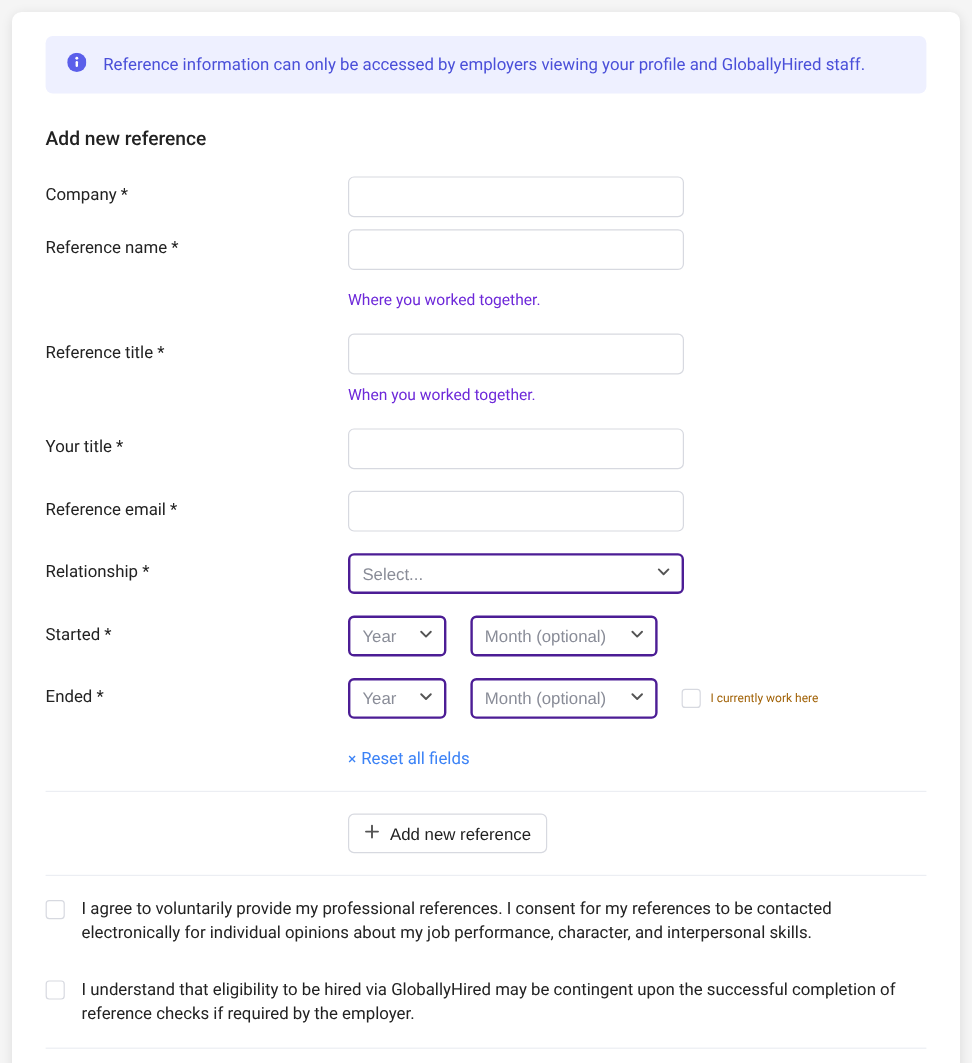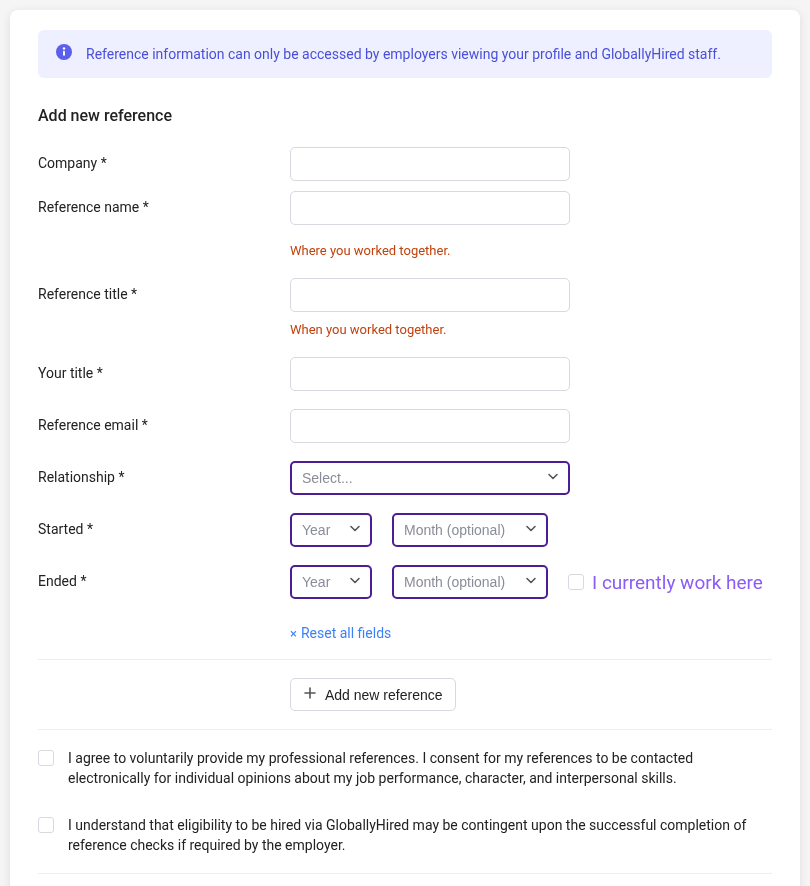--- a/index.html
+++ b/index.html
@@ -58,21 +58,21 @@
       height: 34px;
       border: 1px solid #d7d9e0;
       border-radius: 5px;
       padding: 0 10px;
       font-size: 14px;
       color: #333;
       background: #fff;
     }
     .helper-text {
       font-size: 13px;
-      color: #c2410c;
+      color: #6d28d9;
       margin-top: 6px;
       margin-bottom: 20px;
       margin-left: 252px;
     }
     .select-wrap {
       position: relative;
       width: 280px;
     }
     .select-wrap.small { width: 82px; }
     .select-wrap.medium { width: 156px; }
@@ -104,21 +104,21 @@
     }
     .checkbox {
       width: 16px;
       height: 16px;
       border: 1.5px solid #d7d9e0;
       border-radius: 3px;
       background: #fff;
       flex-shrink:0;
       cursor:pointer;
     }
-    .checkbox-label { font-size: 19px; color: #8b5cf6; }
+    .checkbox-label { font-size: 10px; color: #a16207; }
     .reset-link {
       color: #3b82f6;
       font-size: 14px;
       cursor: pointer;
       margin-left: 252px;
       margin-top: 8px;
       margin-bottom: 18px;
       display:inline-block;
     }
     .reset-link .x { margin-right: 4px; font-size: 13px;}

